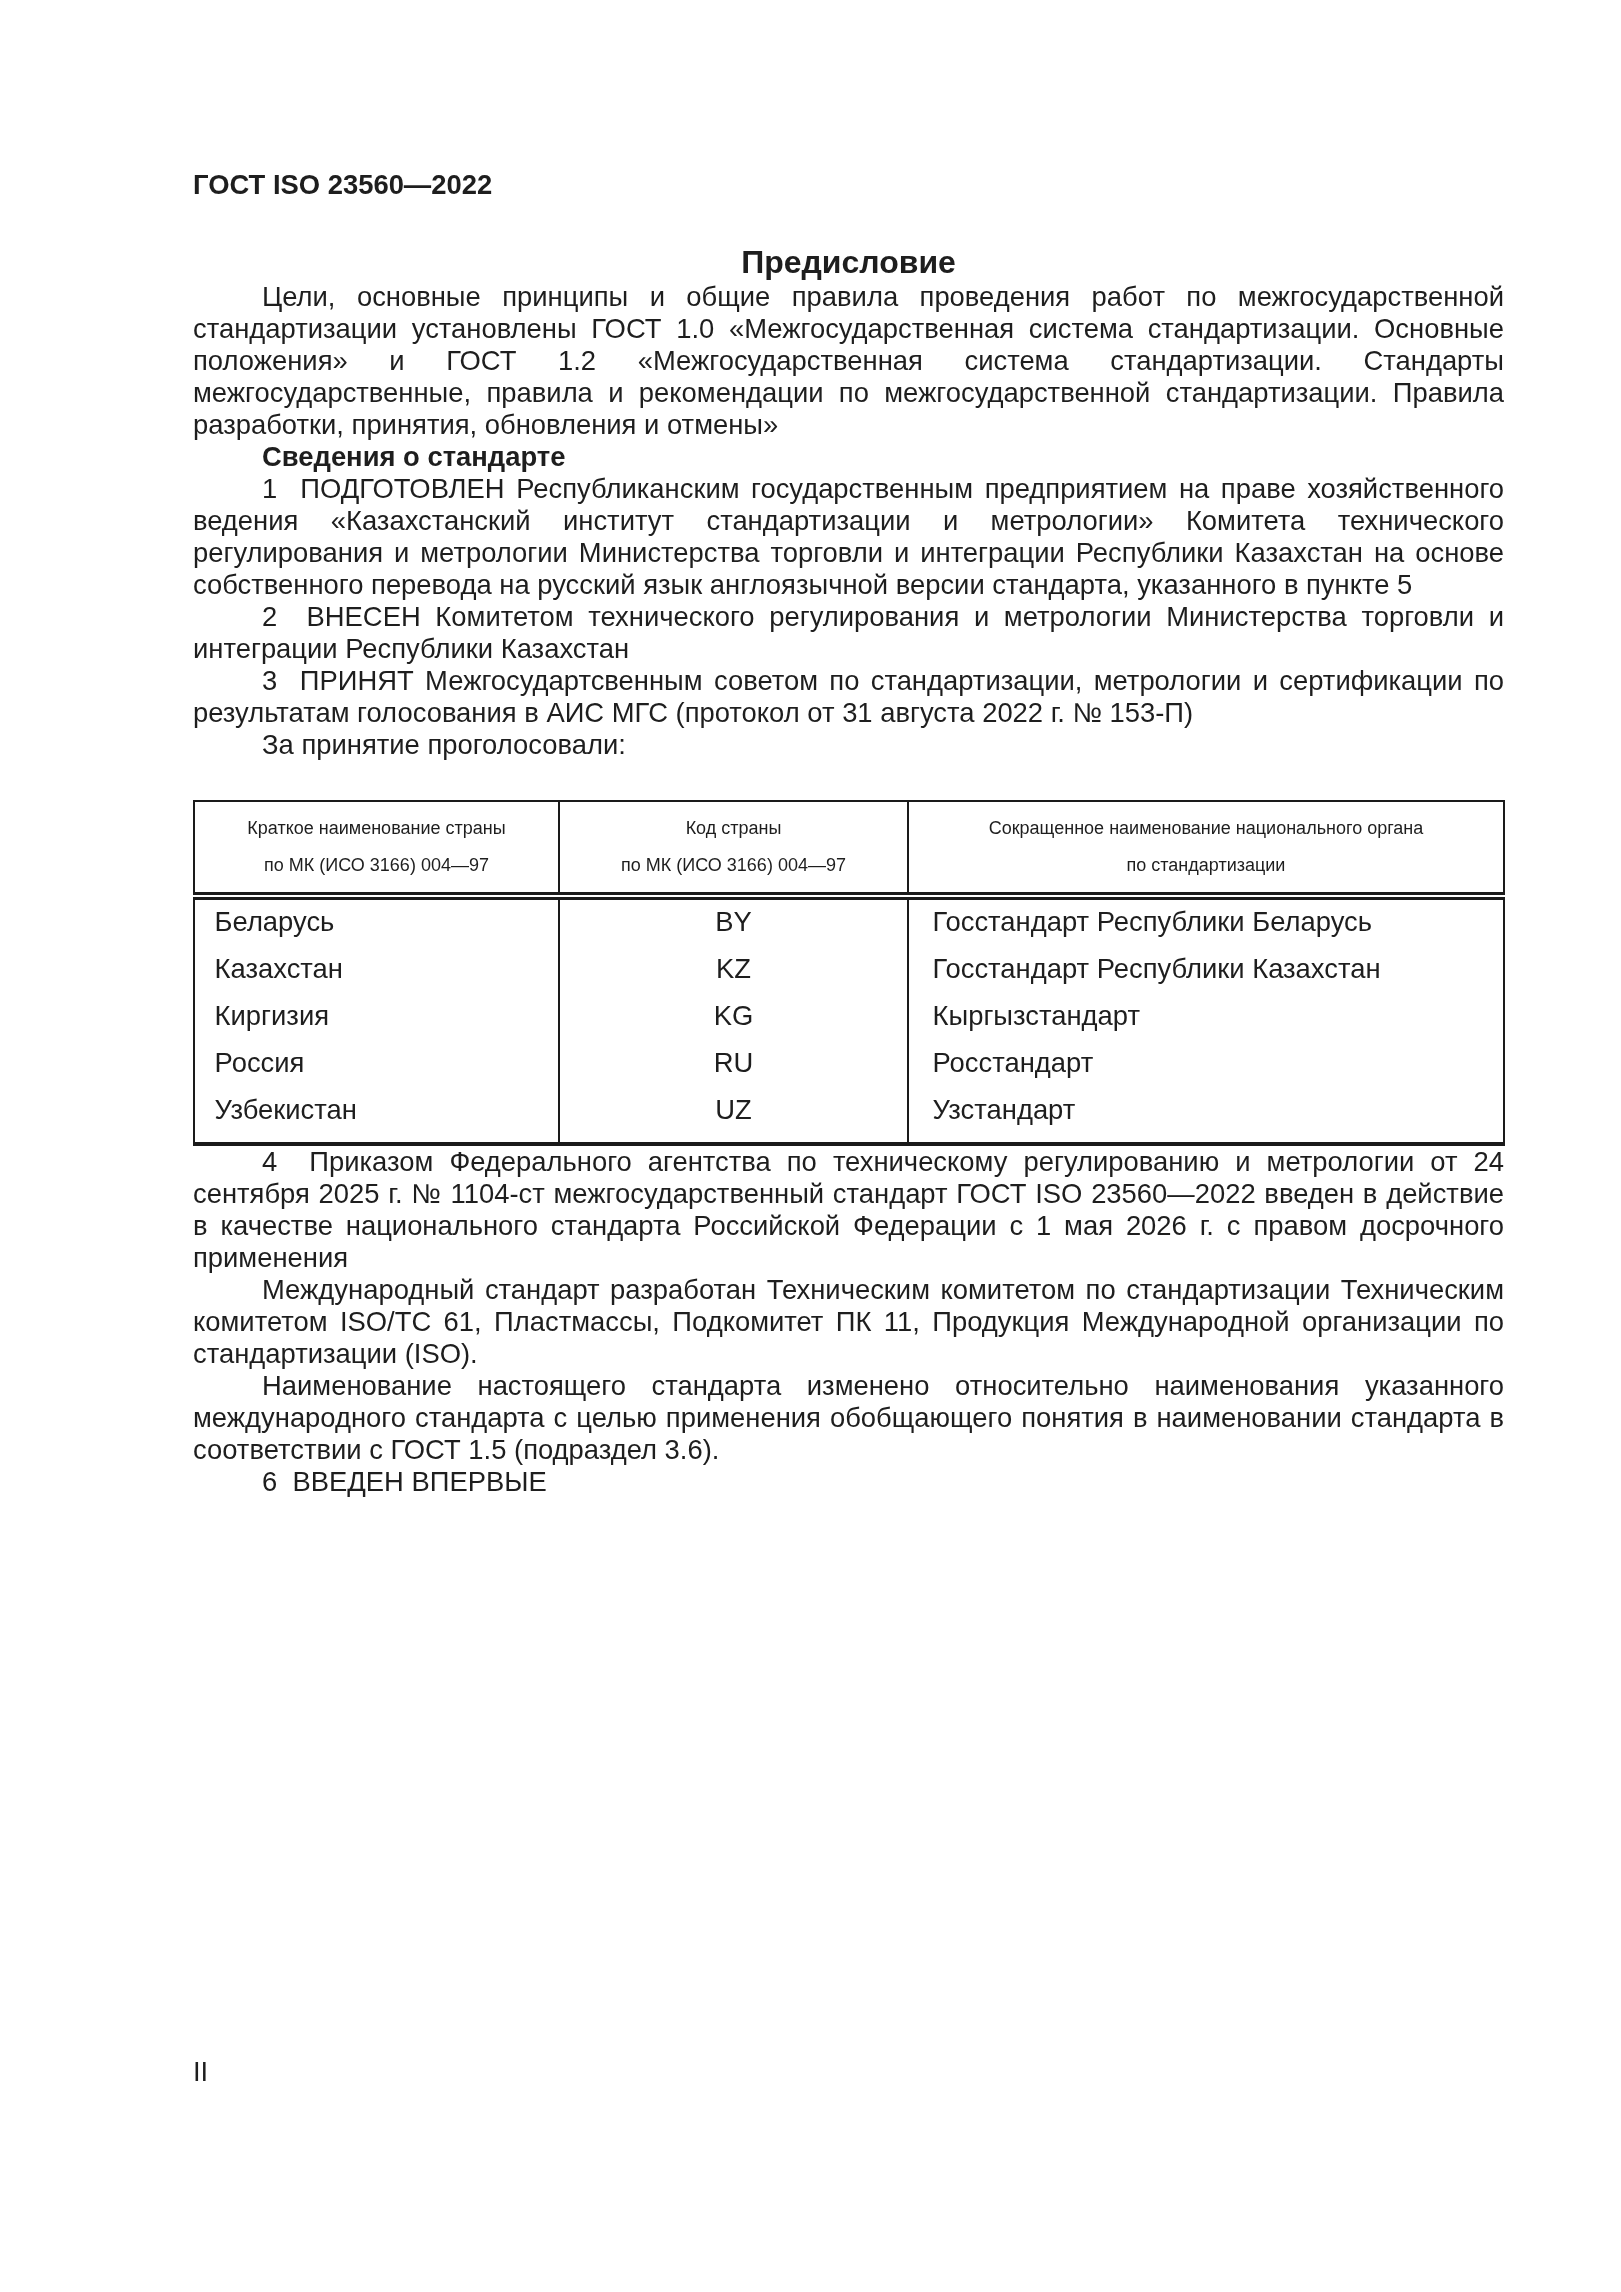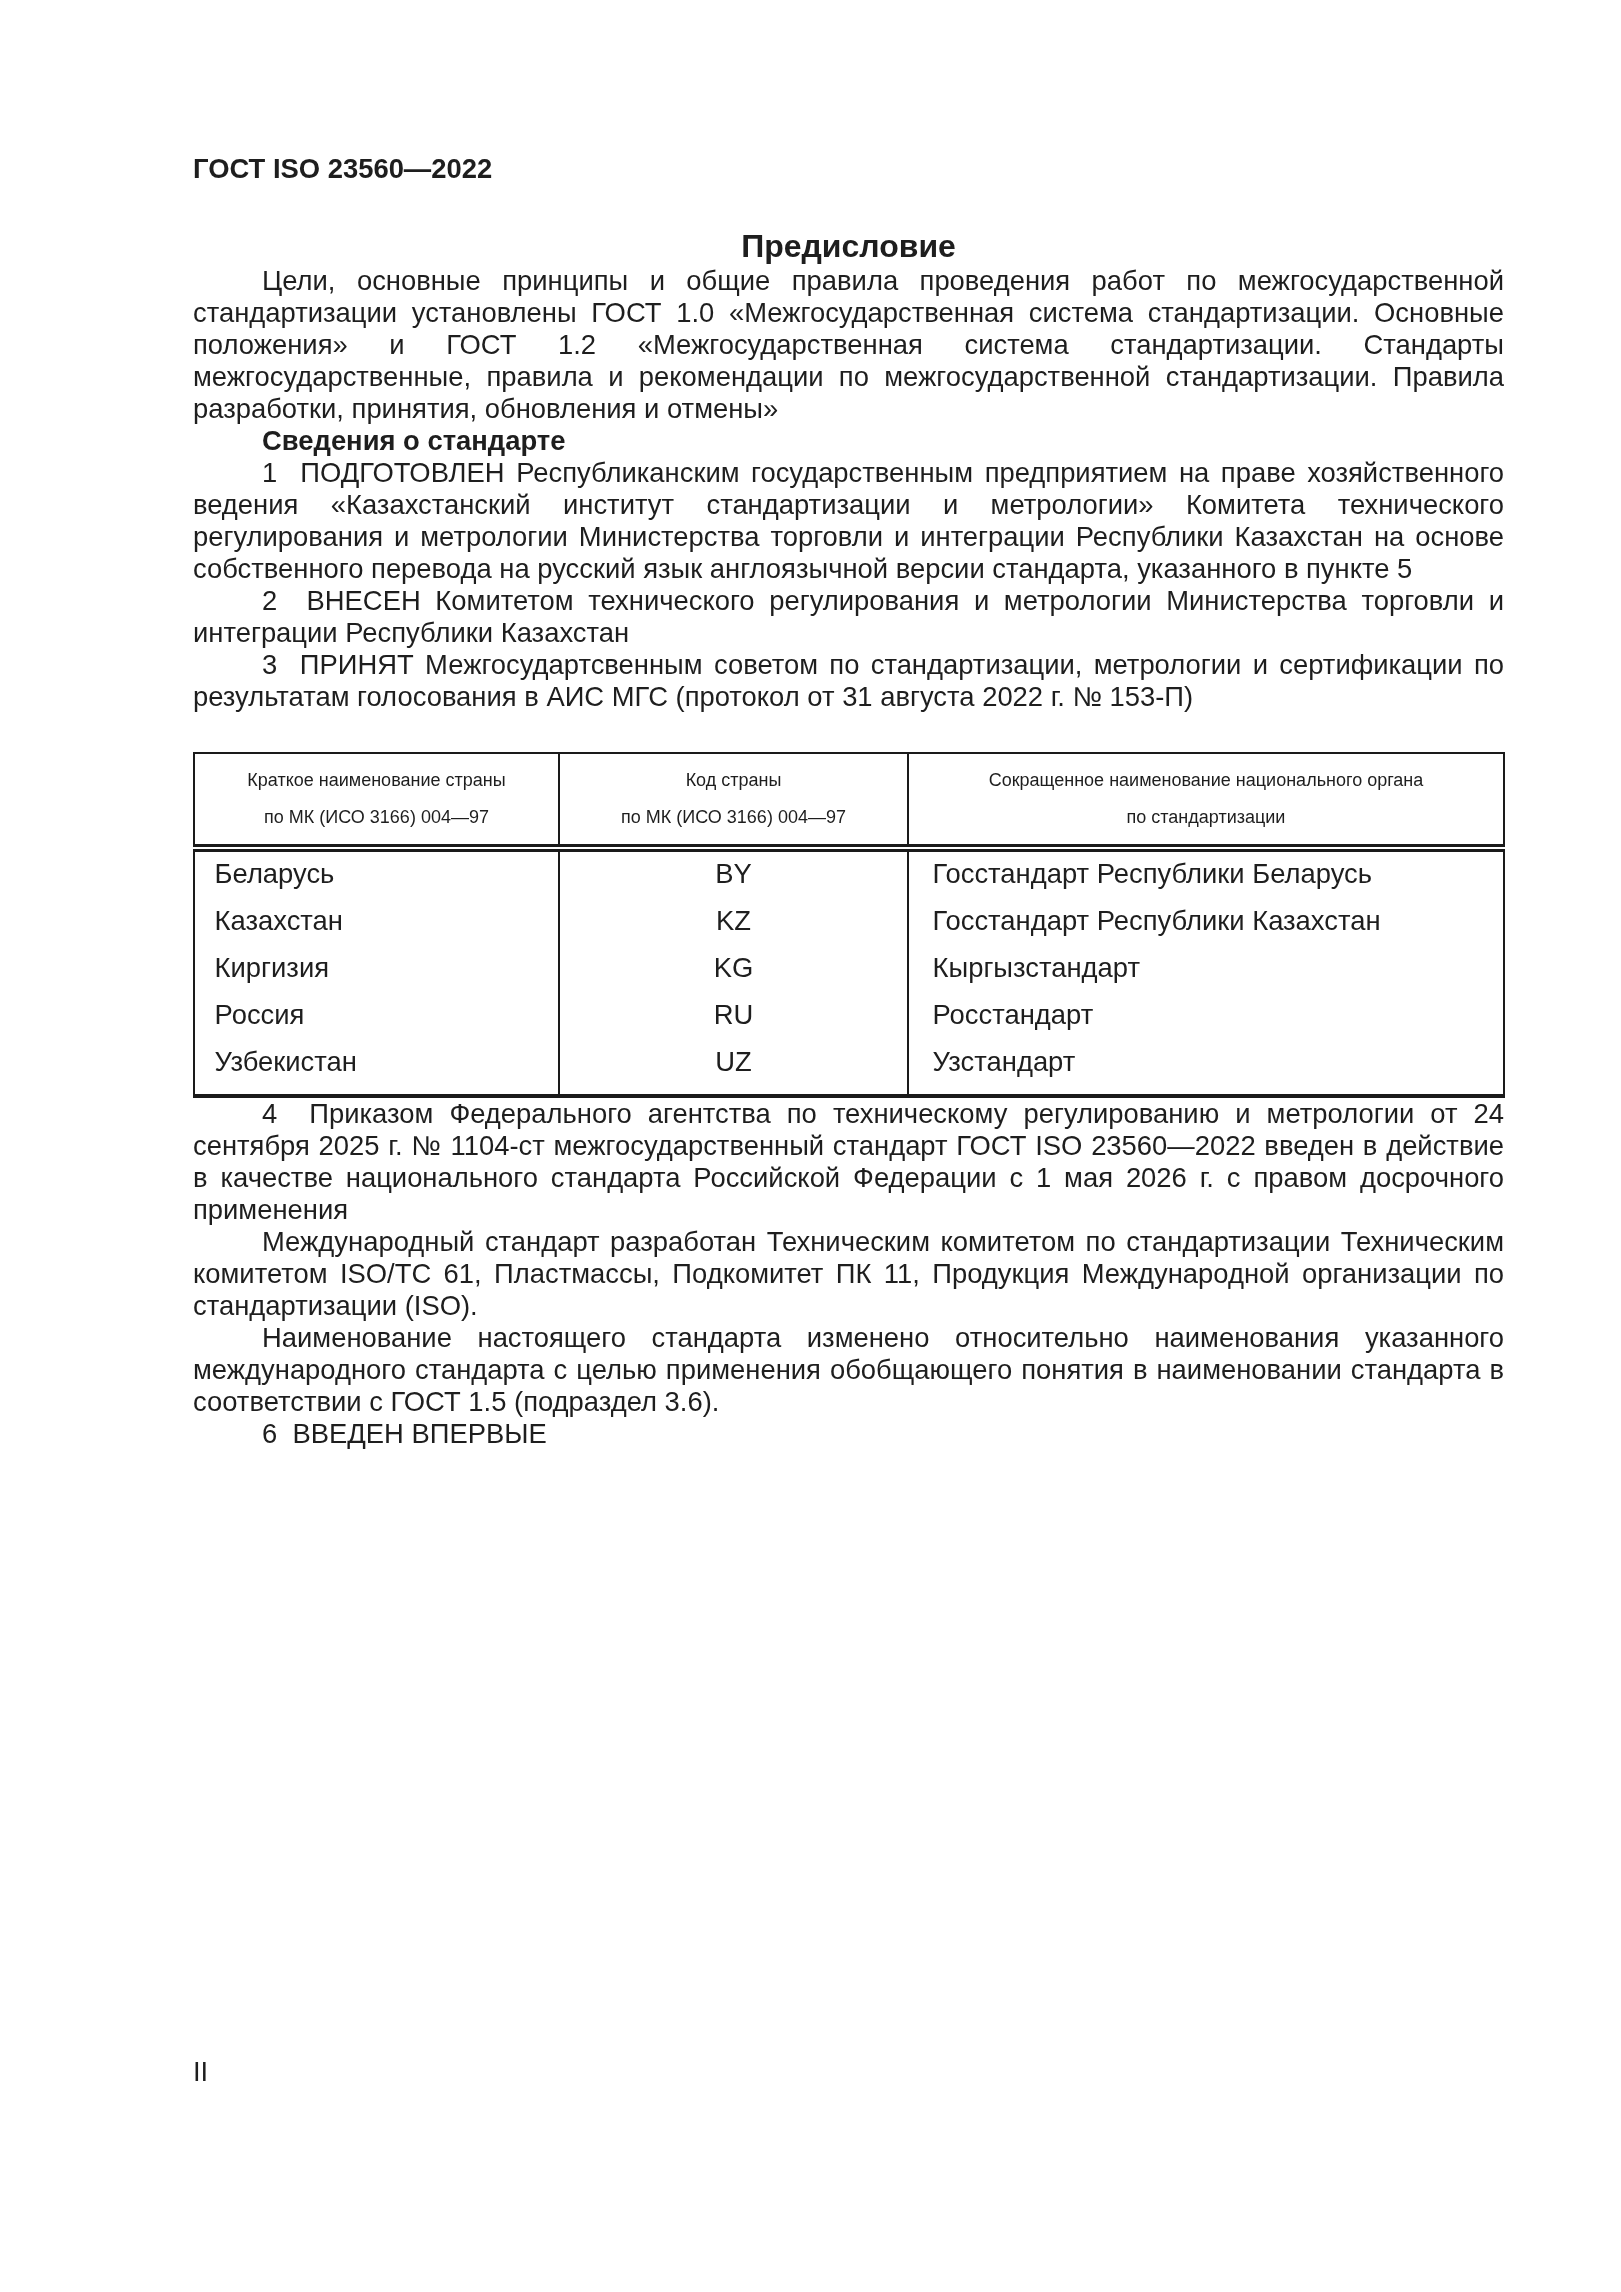--- a/index.html
+++ b/index.html
@@ -11,21 +11,21 @@
     color: #1e1e1e;
     font-family: "Liberation Sans", "DejaVu Sans", sans-serif;
     font-size: 27.4px;
     line-height: 32px;
     margin: 0 auto;
     overflow: hidden;
   }
   .content {
     position: absolute;
     left: 193px;
-    top: 0;
+    top: 16px;
     width: 1311px;
   }
   .doc-code {
     margin-top: 153px;
     font-weight: bold;
     font-size: 27.4px;
   }
   .page-title {
     margin-top: 43px;
     text-align: center;
@@ -104,20 +104,21 @@
     <p class="body-par intro">Цели, основные принципы и общие правила проведения работ по межгосударственной стандартизации установлены ГОСТ 1.0 «Межгосударственная система стандартизации. Основные положения» и ГОСТ 1.2 «Межгосударственная система стандартизации. Стандарты межгосударственные, правила и рекомендации по межгосударственной стандартизации. Правила разработки, принятия, обновления и отмены»</p>
 
     <p class="body-par subheading">Сведения о стандарте</p>
 
     <p class="body-par clause1">1&nbsp; ПОДГОТОВЛЕН Республиканским государственным предприятием на праве хозяйственного ведения «Казахстанский институт стандартизации и метрологии» Комитета технического регулирования и метрологии Министерства торговли и интеграции Республики Казахстан на основе собственного перевода на русский язык англоязычной версии стандарта, указанного в пункте 5</p>
 
     <p class="body-par clause2">2&nbsp; ВНЕСЕН Комитетом технического регулирования и метрологии Министерства торговли и интеграции Республики Казахстан</p>
 
     <p class="body-par clause3">3&nbsp; ПРИНЯТ Межгосудартсвенным советом по стандартизации, метрологии и сертификации по результатам голосования в АИС МГС (протокол от 31 августа 2022 г. № 153-П)</p>
 
+    <p class="body-par vote-intro">За принятие проголосовали:</p>
 
     <table class="vote-table">
       <colgroup>
         <col class="c-country">
         <col class="c-code">
         <col class="c-org">
       </colgroup>
       <thead>
         <tr>
           <th>Краткое наименование страны

